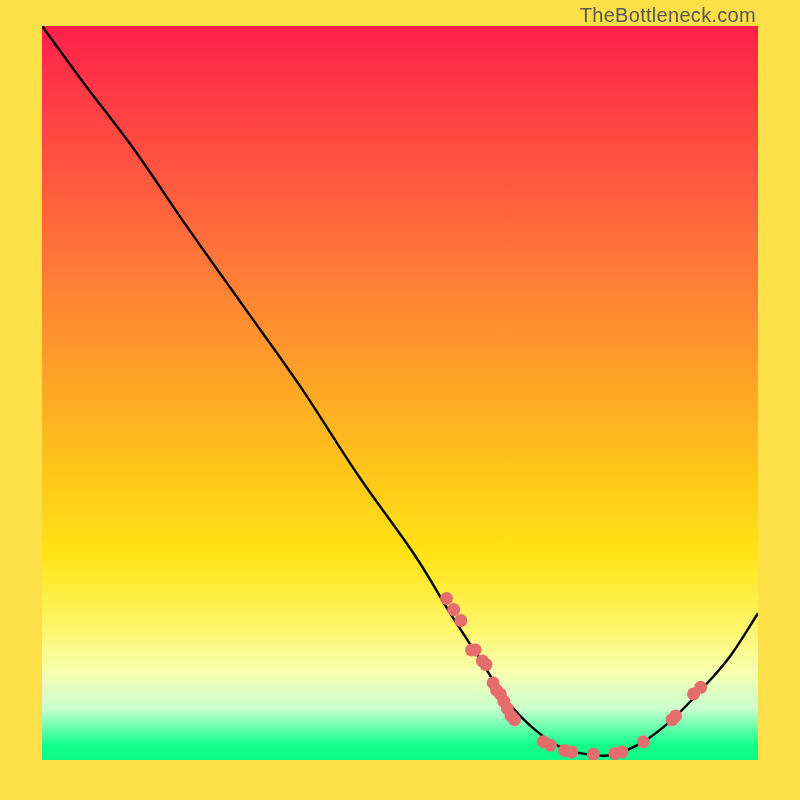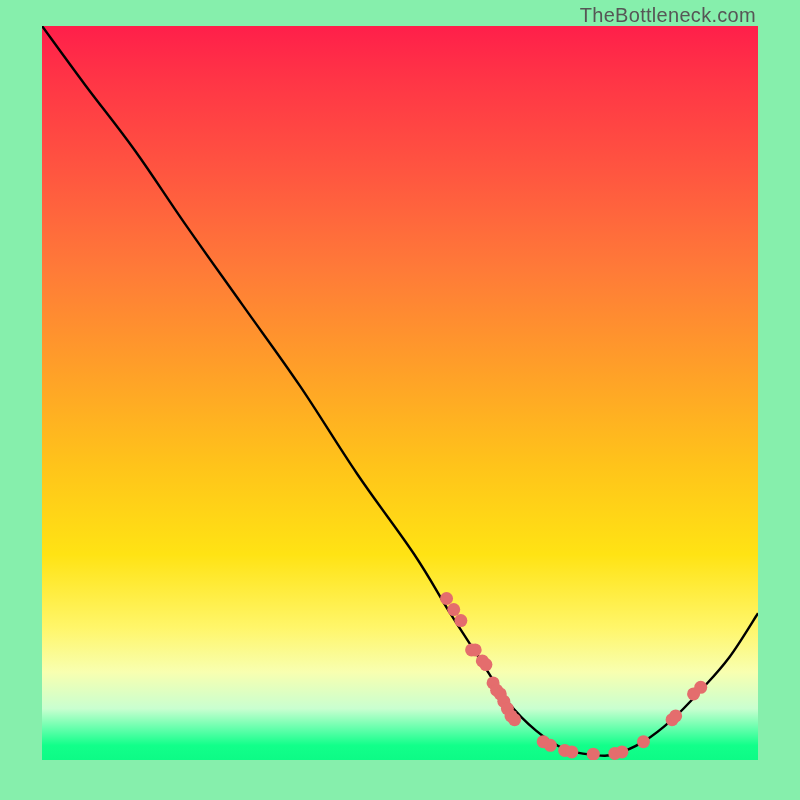--- a/index.html
+++ b/index.html
@@ -6,21 +6,21 @@
     margin: 0;
     padding: 0;
     width: 800px;
     height: 800px;
     background: #000;
     overflow: hidden;
   }
   .frame {
     position: absolute;
     inset: 0;
-    background: #86efac;
+    background: #fde047;
     text-align: right;
   }
   .plot {
     position: absolute;
     left: 42px;
     top: 26px;
     width: 716px;
     height: 734px;
     overflow: hidden;
   }

